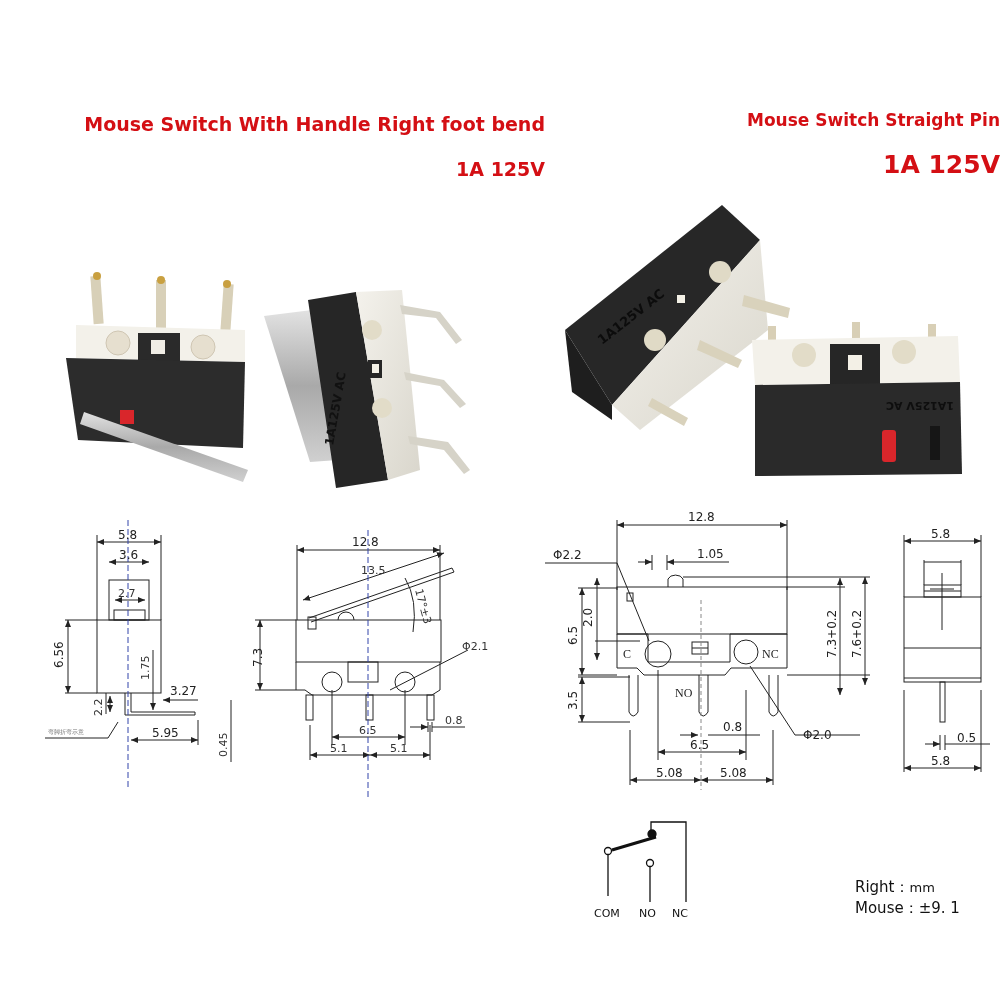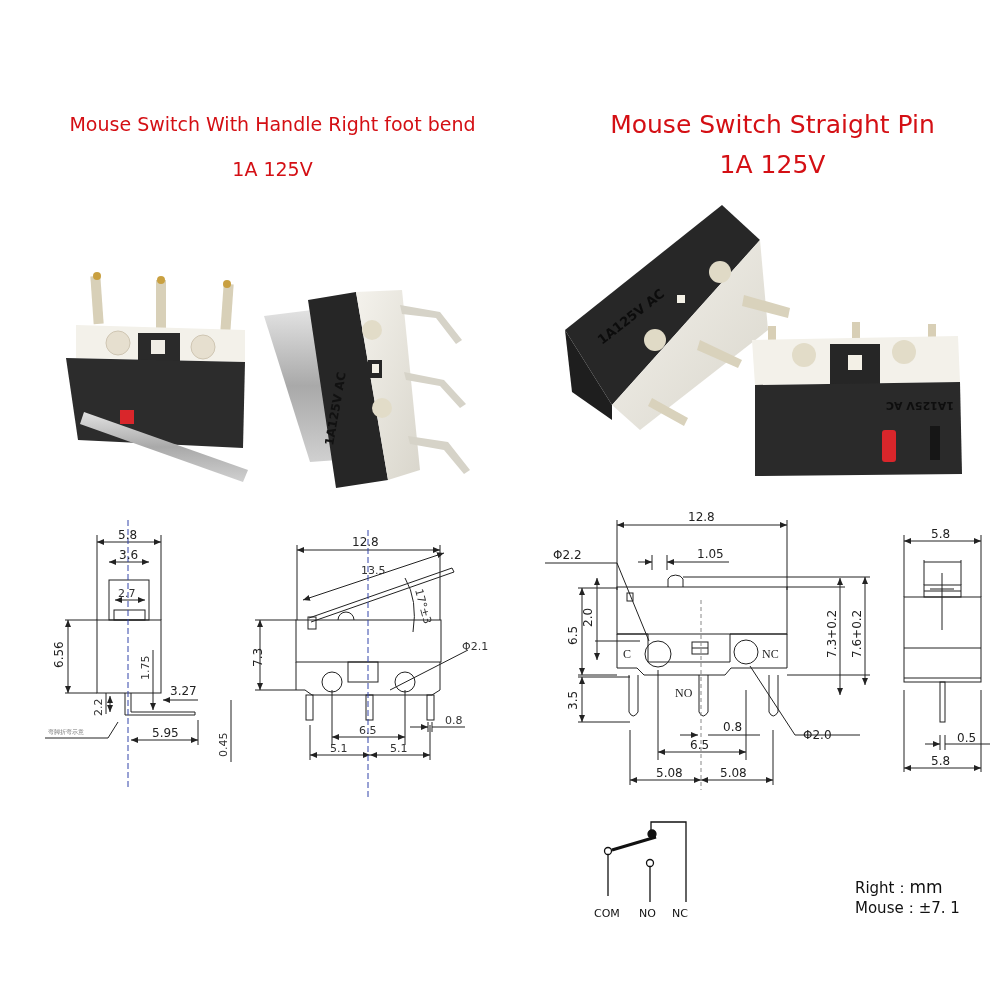--- a/index.html
+++ b/index.html
@@ -1,27 +1,27 @@
 <!DOCTYPE html>
 <html><head>
 <meta charset="utf-8">
 <style>
   html, body { margin:0; padding:0; background:#ffffff; }
   body { width:1000px; height:1000px; position:relative; overflow:hidden; font-family:"DejaVu Sans", sans-serif; }
-  .title { position:absolute; color:#d40f14; font-weight:normal; text-align:center; font-family:"DejaVu Sans", sans-serif; }
+  .title { position:absolute; color:#d40f14; font-weight:bold; text-align:right; font-family:"DejaVu Sans", sans-serif; }
   #t1 { left:0; top:113px; width:545px; font-size:19px; }
   #t1b { left:0; top:158px; width:545px; font-size:19px; }
-  #t2 { left:545px; top:110px; width:455px; font-size:25px; }
+  #t2 { left:545px; top:110px; width:455px; font-size:17px; }
   #t2b { left:545px; top:150px; width:455px; font-size:25px; }
   svg { position:absolute; left:0; top:0; }
   .dim { font-family:"DejaVu Sans", sans-serif; font-size:12px; fill:#222; }
   .dims { font-family:"DejaVu Sans", sans-serif; font-size:11px; fill:#333; }
   .lbl { font-family:"Liberation Serif", serif; font-size:12px; fill:#222; }
   .unit { position:absolute; left:855px; top:877px; font-family:"DejaVu Sans", sans-serif; font-size:15px; color:#111; line-height:20px; }
-  .unit .mm { font-size:17px; }
+  .unit .mm { font-size:13px; }
 </style>
 </head>
 <body>
 
 <div class="title" id="t1">Mouse Switch With Handle Right foot bend</div>
 <div class="title" id="t1b">1A 125V</div>
 <div class="title" id="t2">Mouse Switch Straight Pin</div>
 <div class="title" id="t2b">1A 125V</div>
 
 <svg width="1000" height="1000" viewBox="0 0 1000 1000">
@@ -295,14 +295,14 @@
   </g>
   <g font-family="DejaVu Sans, sans-serif" font-size="11" fill="#111">
     <text x="594" y="917">COM</text>
     <text x="639" y="917">NO</text>
     <text x="672" y="917">NC</text>
   </g>
 </svg>
 
 <div class="unit">
   <div><span>Right：</span><span class="mm">mm</span></div>
-  <div><span>Mouse：</span><span>±7. 1</span></div>
+  <div><span>Mouse：</span><span>±9. 1</span></div>
 </div>
 
 </body></html>

